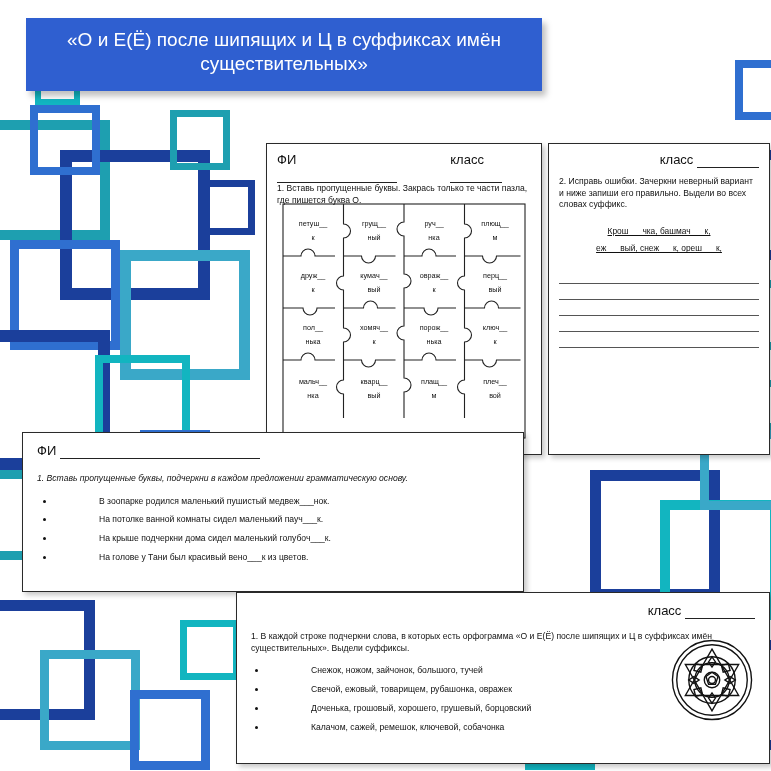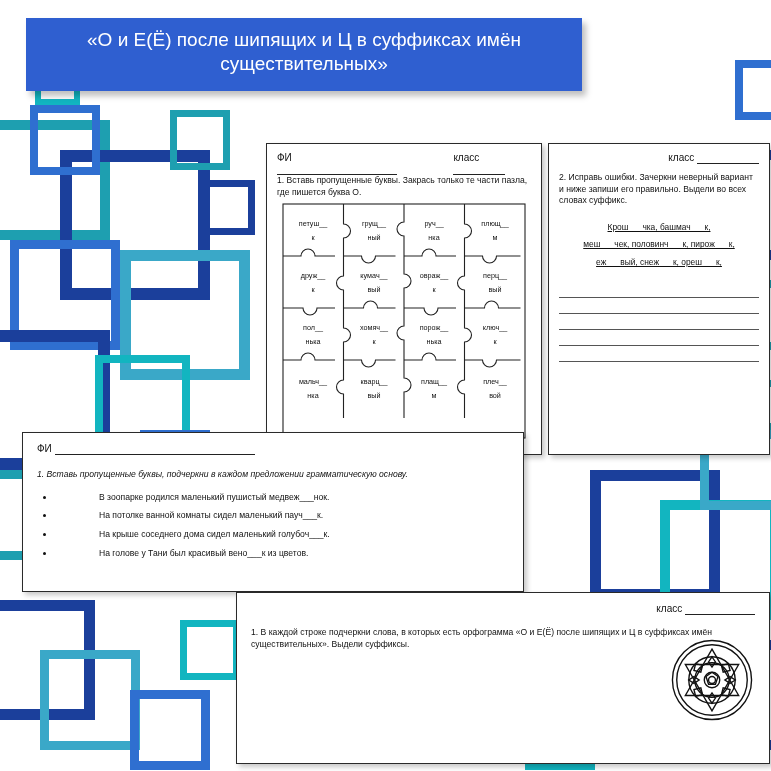--- a/index.html
+++ b/index.html
@@ -6,36 +6,36 @@
   body{
     width:771px;height:771px;overflow:hidden;position:relative;
     background:#ffffff;
     font-family:"Liberation Sans", sans-serif;
   }
   
   .bg{position:absolute;inset:0;overflow:hidden;}
   .sq{position:absolute;box-sizing:border-box;}
   
   .title-banner{
-    position:absolute;left:26px;top:18px;width:556px;
+    position:absolute;left:26px;top:18px;width:516px;
     background:#2f5fd0;color:#fff;
     padding:10px 14px 14px 14px;
     box-sizing:border-box;
     text-align:center;
     font-size:19px;line-height:1.28;
     box-shadow:4px 5px 6px rgba(0,0,0,.25);
     z-index:8;
   }
   
   .card{
     position:absolute;background:#fff;border:1px solid #2a2a2a;
     box-sizing:border-box;z-index:5;
   }
   .card.shadow{box-shadow:3px 3px 5px rgba(0,0,0,.22);}
-  .fi-line{display:flex;align-items:center;font-size:10px;color:#111;gap:44px;}
+  .fi-line{display:flex;align-items:center;font-size:13px;color:#111;gap:44px;}
   .u{border-bottom:1px solid #222;display:inline-block;}
   .task{font-size:8.6px;color:#111;line-height:1.35;}
   .bullet{font-size:8.6px;color:#111;line-height:1.5;padding-left:44px;}
 
   
   #card-puzzle{left:266px;top:143px;width:276px;height:312px;padding:8px 10px;}
   #card-puzzle .hdr{justify-content:space-between;}
   #puzzle-wrap{position:absolute;left:8px;top:52px;width:258px;height:250px;}
   #puzzle-wrap svg{width:100%;height:100%;}
 
@@ -166,21 +166,20 @@
 <div class="card shadow" id="card-errors">
   <div class="fi-line" style="justify-content:flex-end;">
     <span>
       <span>класс</span>
       <span class="u" style="width:62px;">&nbsp;</span>
     </span>
   </div>
   <div class="task" style="margin-top:8px;">2. Исправь ошибки.  Зачеркни неверный вариант и ниже запиши его правильно.  Выдели во всех словах суффикс.</div>
   <div class="wordblock">
     <div>Крош___чка, башмач___к,</div>
-    <div>меш___чек, половинч___к, пирож___к,</div>
     <div>еж___вый, снеж___к, ореш___к,</div>
   </div>
   <div class="rules">
     <div></div>
     <div></div>
     <div></div>
     <div></div>
     <div></div>
   </div>
 </div>
@@ -189,33 +188,39 @@
   <div class="fi-line">
     <span>
       <span>ФИ</span>
       <span class="u" style="width:200px;">&nbsp;</span>
     </span>
   </div>
   <div class="task" style="margin-top:14px;font-style:italic;">1.  Вставь пропущенные  буквы, подчеркни в каждом предложении  грамматическую основу.</div>
   <ul style="margin:10px 0 0 18px;padding:0;">
     <li class="bullet" style="margin-bottom:6px;">В зоопарке родился маленький пушистый  медвеж___нок.</li>
     <li class="bullet" style="margin-bottom:6px;">На потолке ванной комнаты сидел  маленький  пауч___к.</li>
-    <li class="bullet" style="margin-bottom:6px;">На крыше соседнего дома сидел  маленький голубоч___к.</li>
+    <li class="bullet" style="margin-bottom:6px;">На крыше подчеркни дома сидел  маленький голубоч___к.</li>
     <li class="bullet">На голове у Тани  был красивый вено___к из цветов.</li>
   </ul>
 </div>
 
 <div class="card shadow" id="card-underline">
   <div class="fi-line" style="justify-content:flex-end;">
     <span>
       <span>класс</span>
       <span class="u" style="width:70px;">&nbsp;</span>
     </span>
   </div>
   <div class="task" style="margin-top:12px;width:470px;">1. В каждой строке подчеркни  слова, в которых есть орфограмма «О и Е(Ё) после шипящих и Ц в суффиксах  имён существительных».   Выдели суффиксы.</div>
+  <ul style="margin:10px 0 0 16px;padding:0;width:420px;">
+    <li class="bullet" style="margin-bottom:6px;">Снежок, ножом, зайчонок, большого,  тучей</li>
+    <li class="bullet" style="margin-bottom:6px;">Свечой, ежовый, товарищем,   рубашонка, овражек</li>
+    <li class="bullet" style="margin-bottom:6px;">Доченька, грошовый, хорошего,  грушевый, борцовский</li>
+    <li class="bullet">Калачом, сажей, ремешок, ключевой, собачонка</li>
+  </ul>
 
   <svg id="mandala" viewBox="0 0 100 100">
     <g fill="none" stroke="#111" stroke-width="1.6">
       <circle cx="50" cy="50" r="46"></circle>
       <circle cx="50" cy="50" r="41"></circle>
       <circle cx="50" cy="50" r="27"></circle>
       <circle cx="50" cy="50" r="20"></circle>
       <circle cx="50" cy="50" r="9"></circle>
       <circle cx="50" cy="50" r="4"></circle>
       <polygon points="50,14 81,68 19,68"></polygon>

